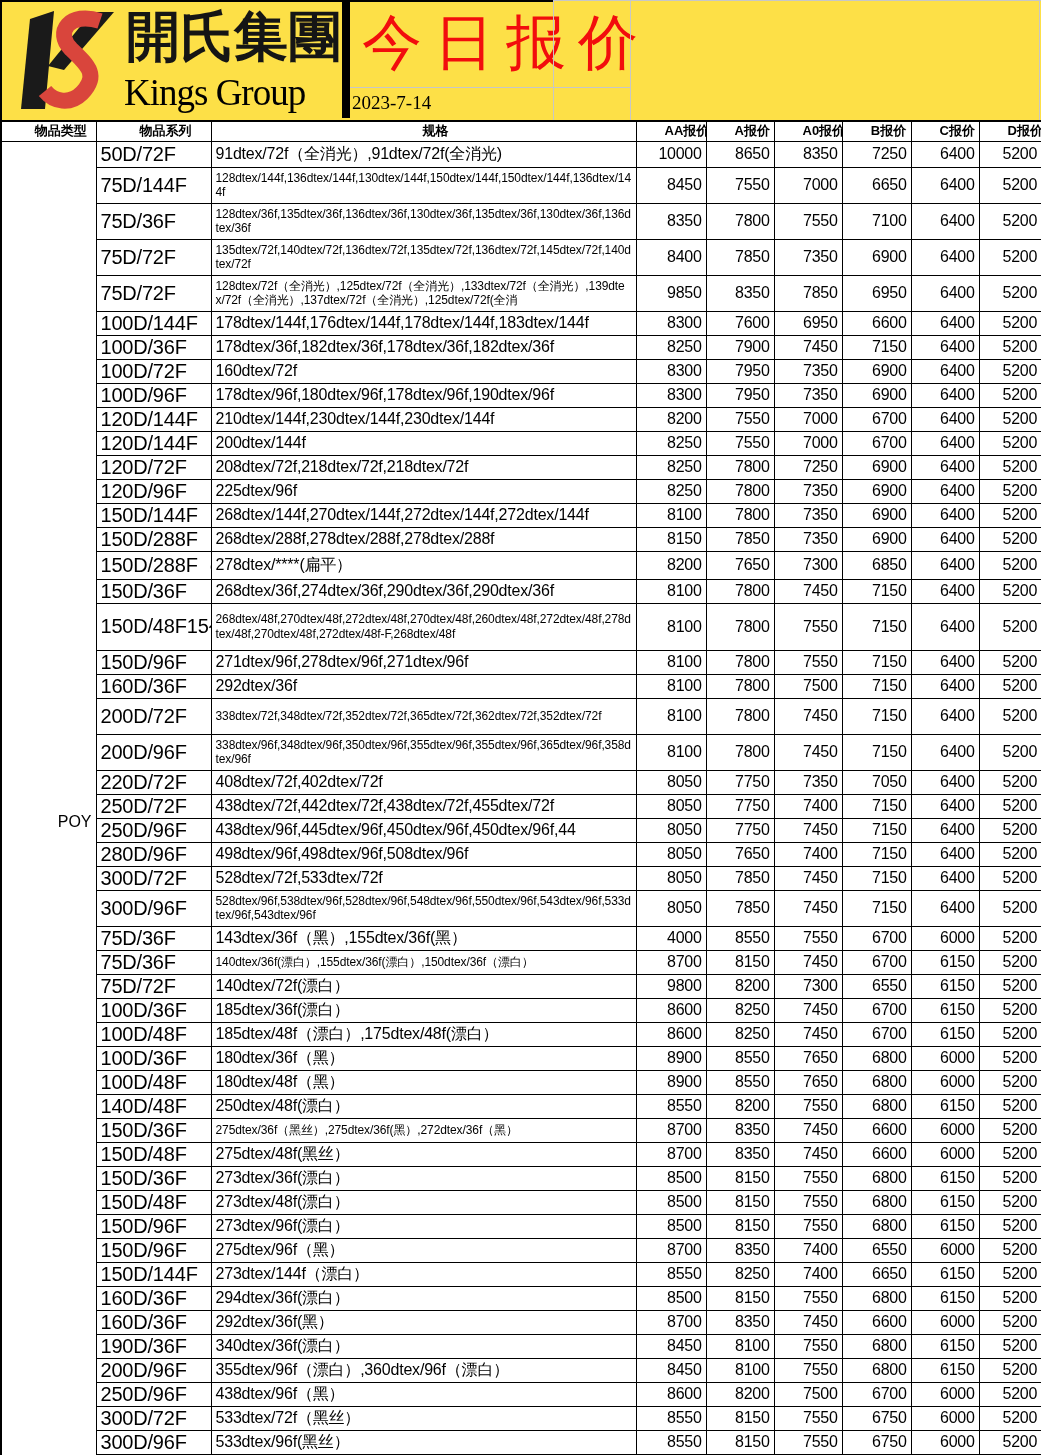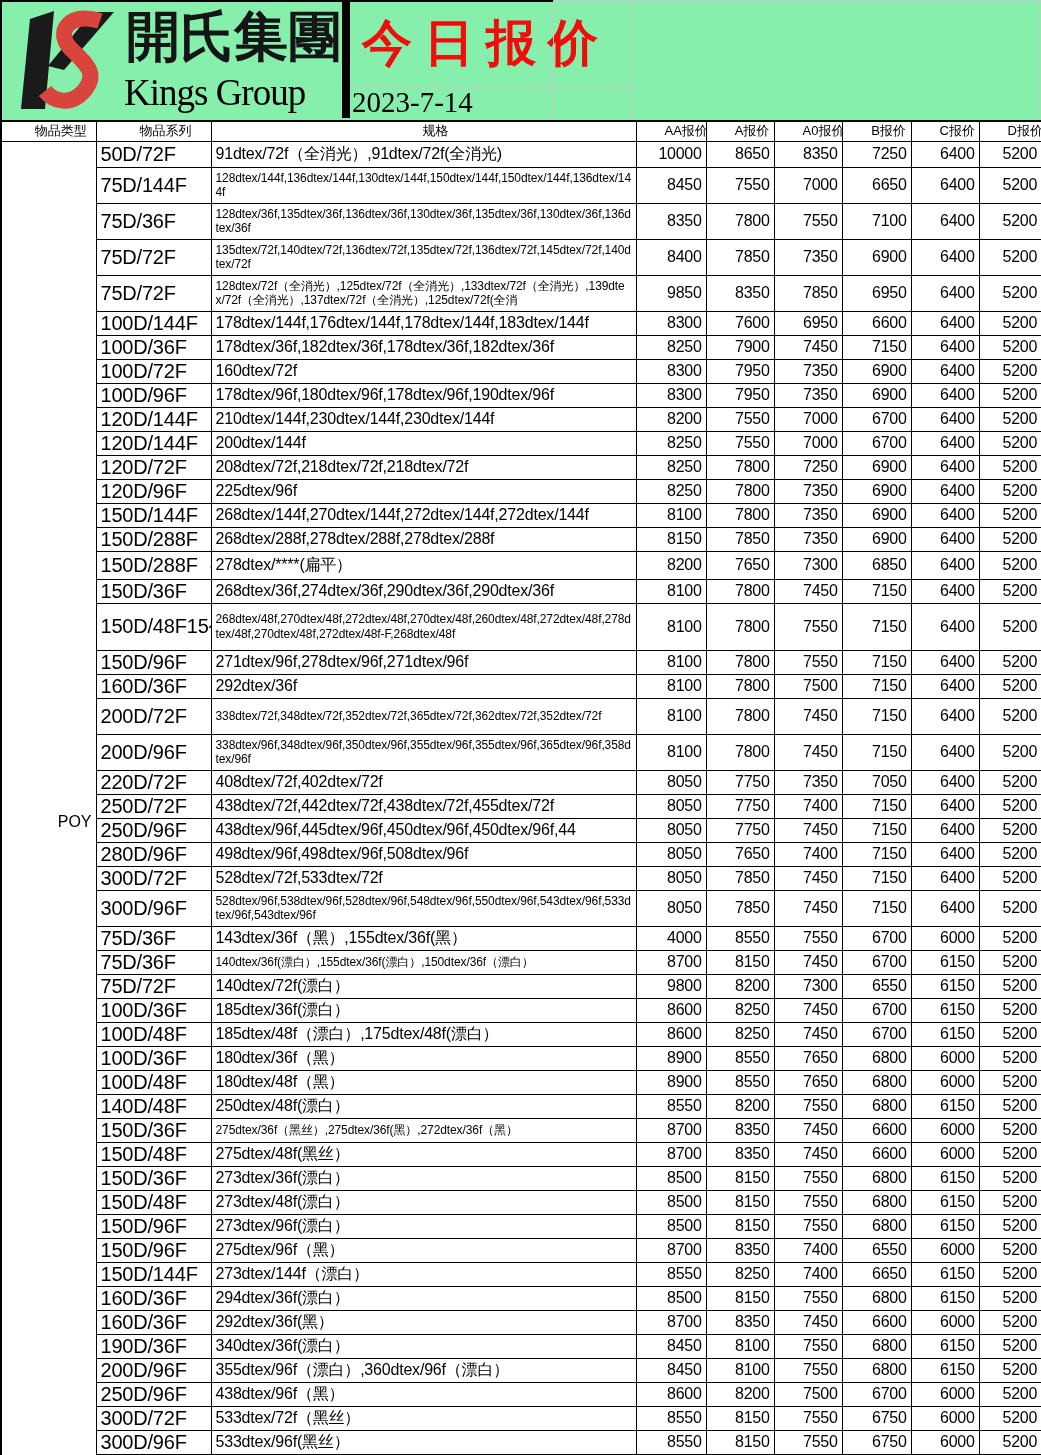--- a/index.html
+++ b/index.html
@@ -3,21 +3,21 @@
 <meta charset="utf-8">
 <style>
   * { margin:0; padding:0; box-sizing:border-box; }
   body { background:#888; }
   .page {
     position:relative; width:1041px; height:1455px; background:#fff;
     font-family:"Liberation Sans", sans-serif; overflow:hidden;
     margin:0 auto;
   }
   
-  .topbar { position:absolute; top:0; left:0; width:1041px; height:120px; background:#86efac; }
+  .topbar { position:absolute; top:0; left:0; width:1041px; height:120px; background:#fde047; }
   .edge-top   { position:absolute; left:0; top:0; width:553px; height:2px; background:#000; }
   .edge-top2  { position:absolute; left:553px; top:0; width:488px; height:1px; background:#c7c7c7; }
   .edge-left  { position:absolute; left:0; top:0; width:2px; height:120px; background:#000; }
   .edge-right { position:absolute; left:1039px; top:0; width:1px; height:120px; background:#c7c7c7; }
   .divider-bar { position:absolute; left:342px; top:0; width:8px; height:118px; background:#000; }
   .gl-v1 { position:absolute; left:553px; top:0; width:1px; height:120px; background:#c7c7c7; }
   .gl-v2 { position:absolute; left:630px; top:0; width:1px; height:120px; background:#c7c7c7; }
   .gl-h1 { position:absolute; left:350px; top:87px; width:281px; height:1px; background:#c7c7c7; }
 
   .logo-mark { position:absolute; left:16px; top:6px; }
@@ -26,40 +26,40 @@
     font-family:"Liberation Serif", serif; font-weight:900; font-size:54px;
     line-height:74px; color:#151515; letter-spacing:0px; white-space:nowrap; overflow:hidden;
   }
   .company-en {
     position:absolute; left:124px; top:72px; width:216px;
     font-family:"Liberation Serif", serif; font-size:37px; line-height:42px;
     color:#000; white-space:nowrap; letter-spacing:-1px;
   }
   .page-title {
     position:absolute; left:362px; top:12px;
-    font-family:"Liberation Serif", serif; font-weight:bold; font-size:50px;
+    font-family:"Liberation Serif", serif; font-weight:normal; font-size:60px;
     line-height:62px; letter-spacing:12px; white-space:nowrap;
   }
   .date-text {
     position:absolute; left:352px; top:86px;
-    font-family:"Liberation Serif", serif; font-size:29px; line-height:33px; color:#000;
+    font-family:"Liberation Serif", serif; font-size:19px; line-height:33px; color:#000;
   }
 
   
   table.quote {
     position:absolute; top:120px; left:0; width:1041px;
     border-collapse:collapse; table-layout:fixed;
     border:2px solid #000; border-bottom:3px solid #000;
   }
   table.quote th, table.quote td {
     border:1px solid #000; overflow:hidden; vertical-align:middle;
     padding:0 4px; background:#fff;
   }
   table.quote th {
-    height:20px; font-size:13px; font-weight:normal; text-align:center; white-space:nowrap;padding-left:28px;
+    height:20px; font-size:13px; font-weight:bold; text-align:center; white-space:nowrap;padding-left:28px;
   }
   tr.rw    { height:23px; }
   tr.t1    { height:26px; }
   tr.t2    { height:36px; }
   tr.t3    { height:47px;padding-left:45px; }
   td.cat   { font-size:16px; text-align:right; }
   td.series{ font-size:20px; white-space:nowrap; padding-left:6px; letter-spacing:-0.2px; }
   td.spec  { padding-left:6px;margin-top:28px; }
   td.spec.md { font-size:16px; white-space:nowrap; letter-spacing:-0.2px; }
   td.spec.sm { font-size:12px; line-height:14.5px; word-break:break-all; letter-spacing:-0.1px; }

